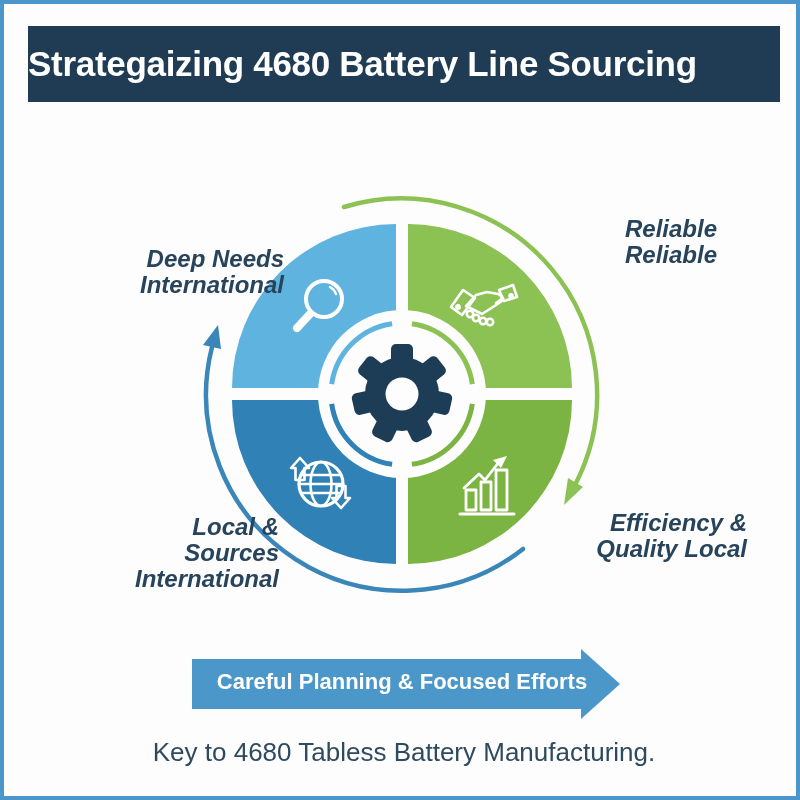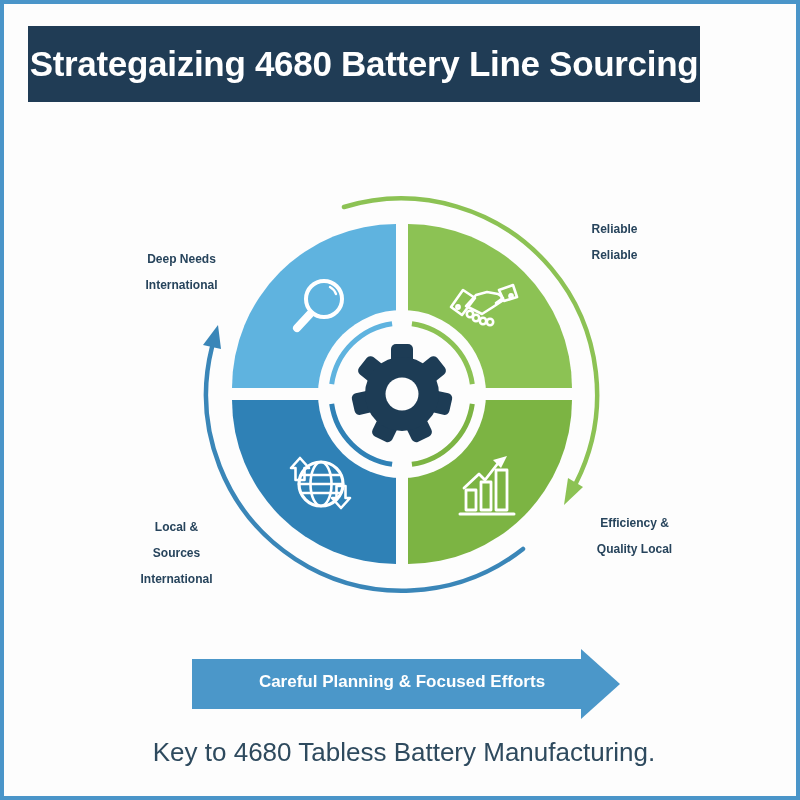--- a/index.html
+++ b/index.html
@@ -13,52 +13,52 @@
     font-family:"Liberation Sans","DejaVu Sans",sans-serif;
     background:var(--page_bg);
   }
   .frame {
     position:absolute; left:0; top:0; width:800px; height:800px;
     border:4px solid var(--frame_border);
     background:var(--page_bg);
     overflow:hidden;
   }
   .header {
-    position:absolute; left:24px; top:22px; width:672px; height:76px;
+    position:absolute; left:24px; top:22px; width:752px; height:76px;
     background:var(--header_bg);
-    display:flex; align-items:center; justify-content:center;
+    display:flex; align-items:center; 
   }
   .header h1 {
     margin:0; color:var(--header_text);
     font-size:35px; font-weight:700; letter-spacing:-0.3px;
     white-space:nowrap;
   }
   .wheel-svg { position:absolute; left:0; top:0; }
   .q-label {
-    position:absolute; text-align:center;
+    position:absolute; text-align:right;
     color:var(--label_text); font-weight:700;
-    font-size:12px; line-height:26px;
+    font-size:24px; line-height:26px;font-style:italic;
   }
   .label-tl { left:75px;  top:242px; width:205px; }
   .label-tr { left:508px; top:212px; width:205px; }
   .label-bl { left:70px;  top:510px; width:205px; }
   .label-br { left:518px; top:506px; width:225px; }
   .banner-rect {
     position:absolute; left:188px; top:655px; width:389px; height:50px;
     background:var(--banner_bg);
   }
   .banner-tri {
     position:absolute; left:577px; top:645px; width:0; height:0;
     border-top:35px solid transparent; border-bottom:35px solid transparent;
     border-left:39px solid var(--banner_bg);
   }
   .banner-text {
     position:absolute; left:188px; top:655px; width:420px; height:46px;
     display:flex; align-items:center; justify-content:center;
-    color:var(--banner_text); font-size:17px; font-weight:700;
+    color:var(--banner_text); font-size:22px; font-weight:700;
     white-space:nowrap;
   }
   .caption {
     position:absolute; left:0; top:733px; width:800px;
     text-align:center; font-size:26px; color:var(--caption_text);
   }
 </style>
 </head>
 <body>
 

